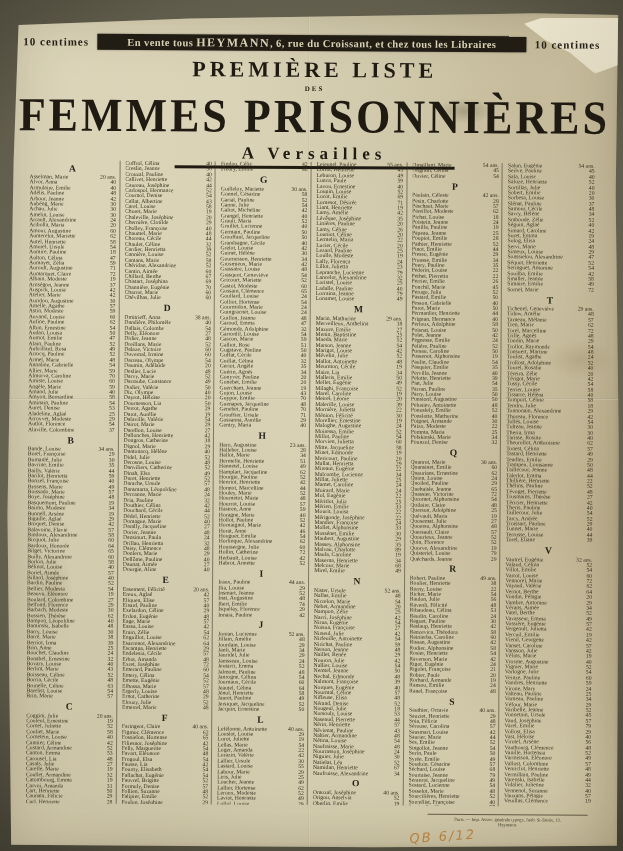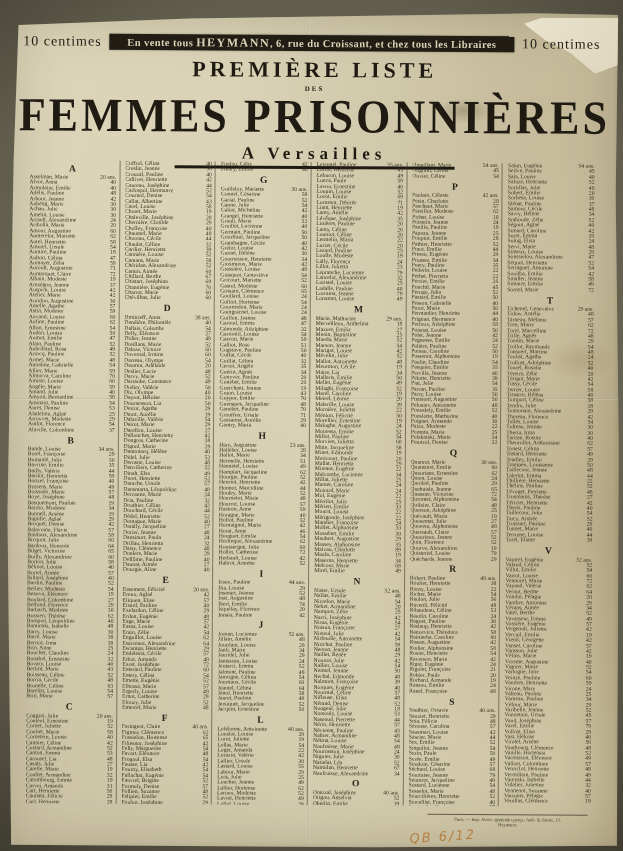--- a/index.html
+++ b/index.html
@@ -26,21 +26,21 @@
   .fold-v{position:absolute;top:0;bottom:0;left:303px;width:2px;background:linear-gradient(90deg,rgba(70,55,25,.08),rgba(255,255,245,.18));}
   .stain1{position:absolute;left:430px;top:88px;width:60px;height:26px;border-radius:50%;
     background:radial-gradient(ellipse, rgba(60,50,30,.25), transparent 70%);}
   .stain2{position:absolute;left:28px;top:540px;width:40px;height:80px;border-radius:50%;
     background:radial-gradient(ellipse, rgba(100,80,40,.12), transparent 70%);}
   .stain3{position:absolute;left:540px;top:330px;width:70px;height:40px;border-radius:50%;
     background:radial-gradient(ellipse, rgba(100,75,35,.15), transparent 70%);}
   .content{position:absolute;inset:0;transform:rotate(.35deg);color:#2e2a21;}
 
   .banner{position:absolute;top:24px;left:8px;right:14px;display:flex;align-items:center;height:18px;}
-  .banner .price{font-size:14px;font-weight:normal;letter-spacing:1px;white-space:nowrap;padding:0 8px;color:#26221a;}
+  .banner .price{font-size:11px;font-weight:bold;letter-spacing:1px;white-space:nowrap;padding:0 8px;color:#26221a;}
   .banner .bar{flex:1;background:#211d15;color:#d8d1b4;text-align:center;font-weight:bold;
     font-size:10.5px;height:16px;line-height:16px;white-space:nowrap;overflow:hidden;letter-spacing:.4px;
     box-shadow:0 0 2px rgba(0,0,0,.4);}
   .banner .bar .brand{font-size:12px;letter-spacing:1.5px;}
 
   .titleblock{position:absolute;top:48px;left:0;right:0;text-align:center;color:#1f1b13;}
   .t1{font-size:22px;font-weight:bold;letter-spacing:4px;line-height:24px;}
   .t2{font-size:7px;font-weight:bold;letter-spacing:2px;line-height:10px;margin-top:2px;}
   .t3{font-size:44px;font-weight:bold;letter-spacing:3px;line-height:46px;transform:scaleY(1.08);margin-top:0;}
   .t4{font-size:17px;font-weight:bold;letter-spacing:5px;line-height:20px;margin-top:4px;}

